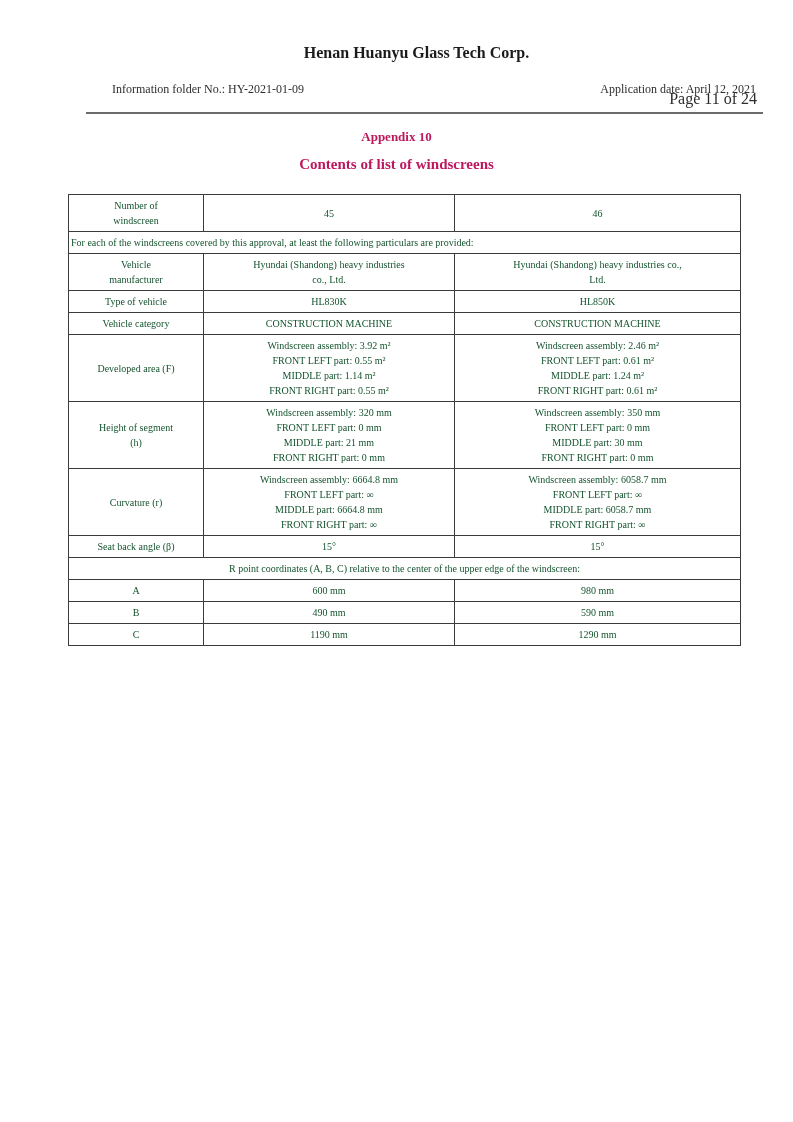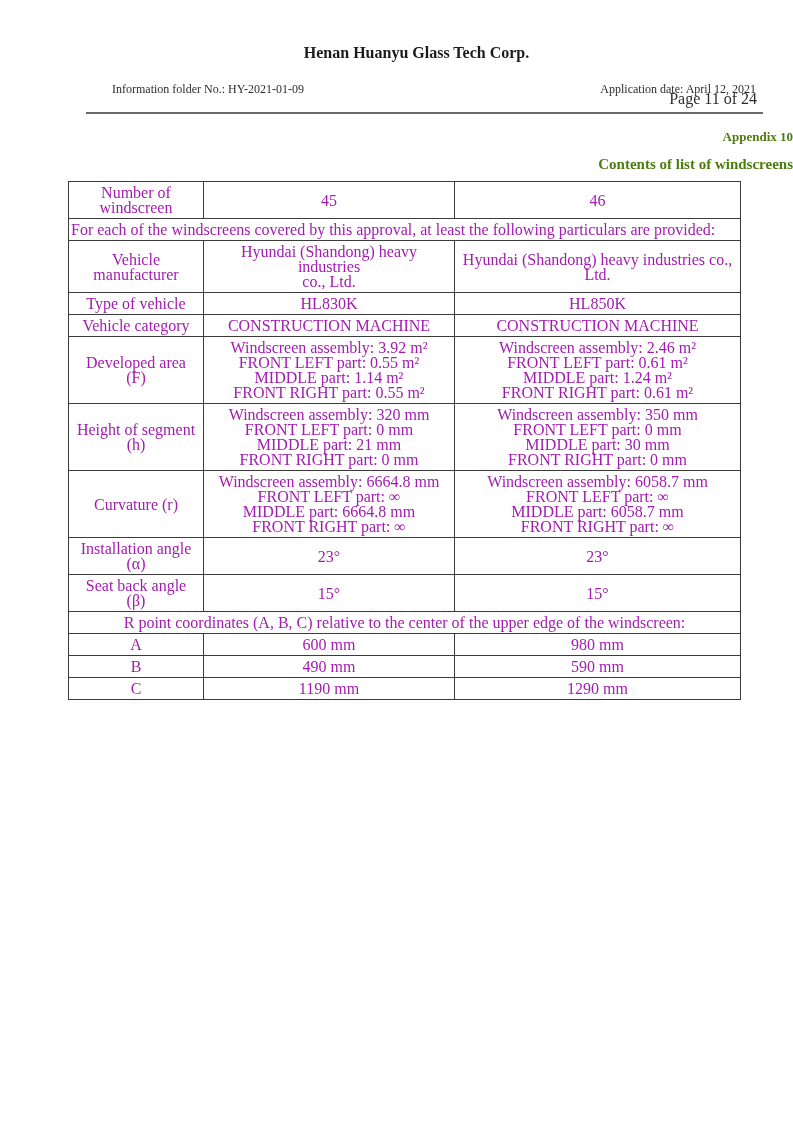--- a/index.html
+++ b/index.html
@@ -40,35 +40,35 @@
   }
   .rule {
     position: absolute;
     top: 112px; left: 86px;
     width: 677px; height: 2px;
     background: #6b6b6b;
   }
   .appendix-heading, .contents-heading {
     position: absolute;
     left: 0; right: 0;
-    text-align: right;
+    text-align: center;
     font-weight: bold;
     font-size: 13px;
-    color: #4d7c0f;
+    color: #be185d;
   }
   .appendix-heading { top: 129px; }
   .contents-heading { top: 156px; font-size: 15px; }
   table.windscreen-table {
     position: absolute;
-    top: 181px; left: 68px;
+    top: 194px; left: 68px;
     width: 672px;
     border-collapse: collapse;
     table-layout: fixed;
-    font-size: 16px;
-    color: #a21caf;
+    font-size: 10px;
+    color: #14532d;
   }
   .windscreen-table td {
     border: 1px solid #3b3b3b;
     text-align: center;
     vertical-align: middle;
     padding: 3px 6px;
     line-height: 15px;
   }
   .windscreen-table td.note-left { text-align: left; padding-left: 2px; }
   .lines { white-space: pre-line; }
@@ -151,26 +151,20 @@
         <td class="lines">Windscreen assembly: 6664.8 mm
 FRONT LEFT part: ∞
 MIDDLE part: 6664.8 mm
 FRONT RIGHT part: ∞</td>
         <td class="lines">Windscreen assembly: 6058.7 mm
 FRONT LEFT part: ∞
 MIDDLE part: 6058.7 mm
 FRONT RIGHT part: ∞</td>
       </tr>
       <tr>
-        <td class="lines">Installation angle
-(α)</td>
-        <td>23°</td>
-        <td>23°</td>
-      </tr>
-      <tr>
         <td>Seat back angle (β)</td>
         <td>15°</td>
         <td>15°</td>
       </tr>
       <tr>
         <td colspan="3">R point coordinates (A, B, C) relative to the center of the upper edge of the windscreen:</td>
       </tr>
       <tr>
         <td>A</td>
         <td>600 mm</td>

